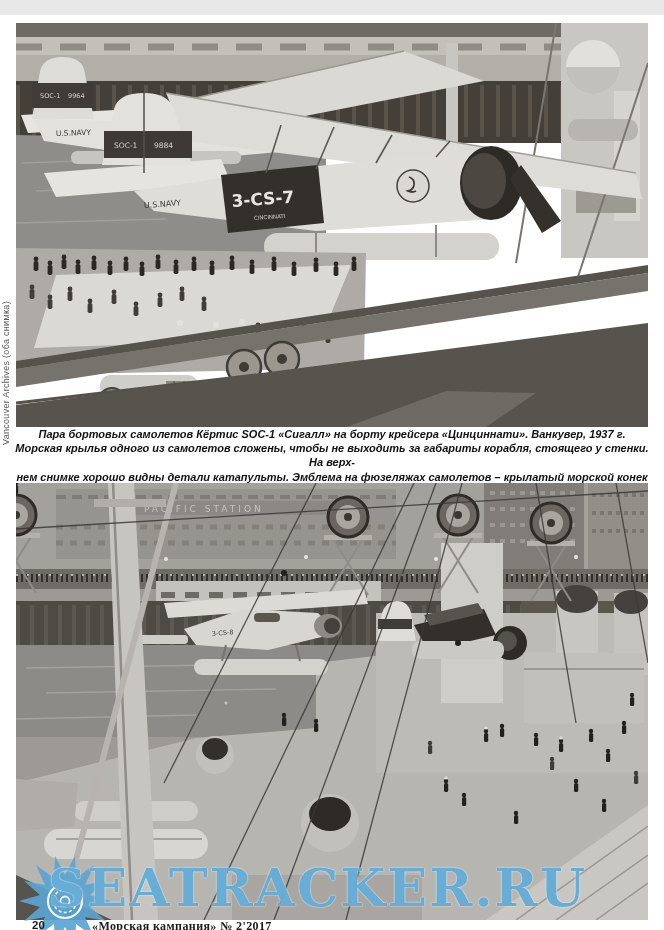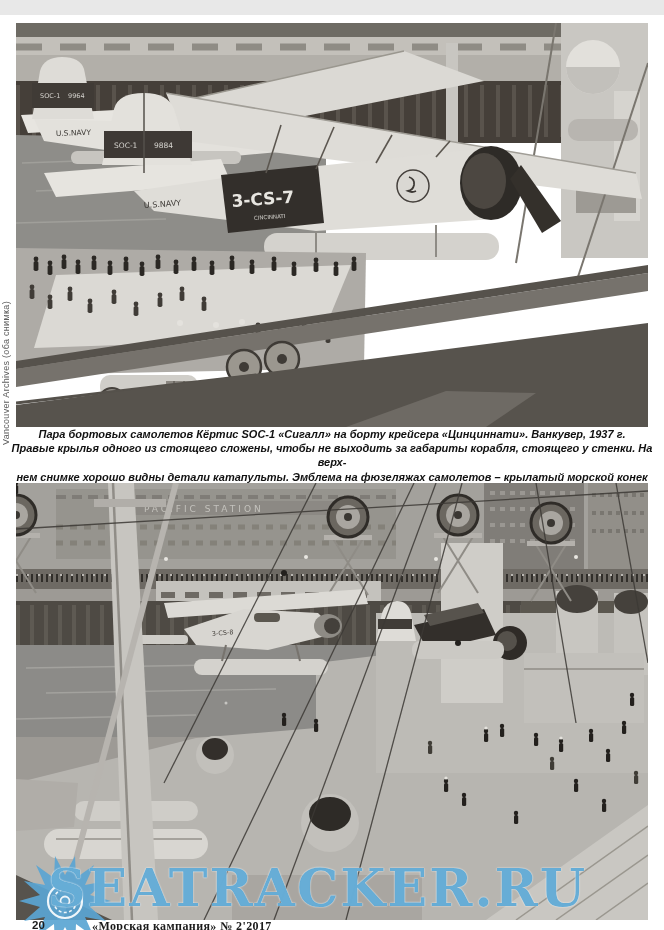--- a/index.html
+++ b/index.html
@@ -191,21 +191,21 @@
       <line x1="0" y1="380" x2="240" y2="352" stroke="#55514b" stroke-width="3"></line>
       <polygon points="0,382 632,300 632,404 0,404" fill="#57534d"></polygon>
       <polygon points="330,404 430,368 520,370 470,404" fill="#6e6a64"></polygon>
     </g>
   </svg>
 
   <div class="credit">Vancouver Archives (оба снимка)</div>
 
   <div class="caption">
     <div>Пара бортовых самолетов Кёртис SOC-1 «Сигалл» на борту крейсера «Цинциннати». Ванкувер, 1937 г.</div>
-    <div>Правые крылья одного из стоящего сложены, чтобы не выходить за габариты корабля, стоящего у стенки. На верх-</div>
+    <div>Морская крылья одного из самолетов сложены, чтобы не выходить за габариты корабля, стоящего у стенки. На верх-</div>
     <div>нем снимке хорошо видны детали катапульты. Эмблема на фюзеляжах самолетов – крылатый морской конек</div>
   </div>
 
   <svg class="photo photo-bottom" width="632" height="437" viewBox="0 0 632 437">
     <rect x="0" y="0" width="632" height="437" fill="#9d9a95"></rect>
 
     <g>
       <rect x="40" y="6" width="340" height="70" fill="#8f8c86"></rect>
       <line x1="40" y1="14" x2="380" y2="14" stroke="#76736d" stroke-width="4" stroke-dasharray="10 6"></line>
       <line x1="40" y1="44" x2="380" y2="44" stroke="#7b786f" stroke-width="5" stroke-dasharray="7 7"></line>

